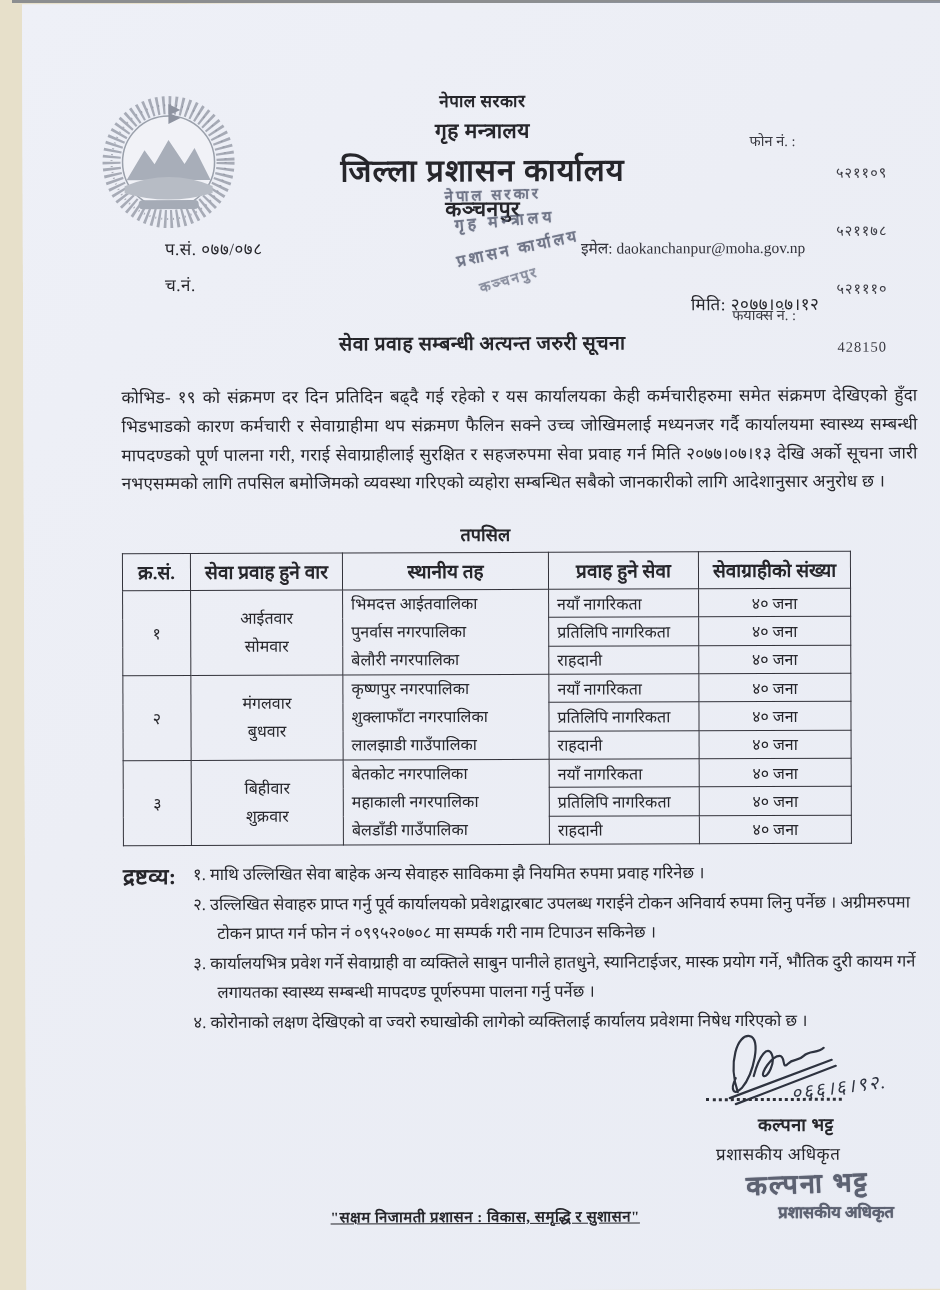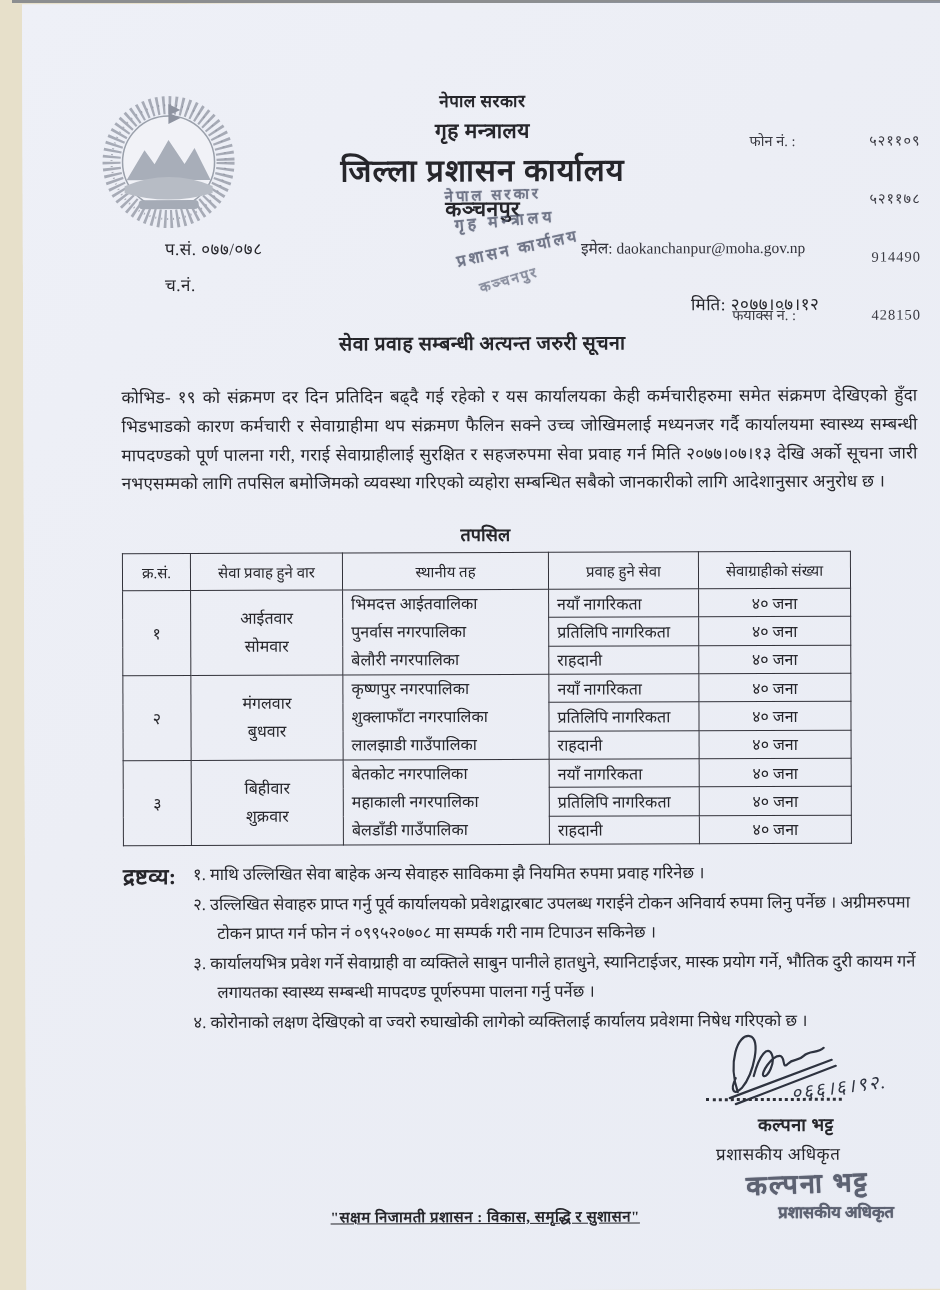--- a/index.html
+++ b/index.html
@@ -26,23 +26,23 @@
 
   
   .emblem{left:70px;top:86px;width:152px;height:150px;}
   .head-center{left:160px;top:88px;width:600px;text-align:center;line-height:1.25;}
   .head-gov{font-size:17px;font-weight:bold;letter-spacing:.5px;}
   .head-ministry{font-size:21px;font-weight:bold;margin-top:6px;letter-spacing:.5px;}
   .head-office{font-size:31px;font-weight:bold;margin-top:7px;letter-spacing:1px;}
   .head-district{font-size:21px;font-weight:bold;margin-top:6px;letter-spacing:.5px;}
 
   .contact{left:668px;top:126px;width:230px;display:grid;grid-template-columns:112px 1fr;
-           font-size:14.5px;line-height:26px;color:#3a3a42;gap:32px;}
+           font-size:14.5px;line-height:26px;color:#3a3a42;}
   .contact .c-label{text-align:right;padding-right:7px;white-space:nowrap;}
-  .contact .c-val{text-align:right;letter-spacing:1px;}
+  .contact .c-val{text-align:center;letter-spacing:1px;margin-top:32px;}
 
   .refblock{left:98px;top:228px;font-size:17px;line-height:36px;letter-spacing:.5px;margin-left:44px;}
   .email-line{left:558px;top:234px;font-size:15.5px;color:#33333b;}
   .date-line{left:668px;top:290px;font-size:17px;font-weight:normal;letter-spacing:.5px;}
 
   
   .stamp{left:378px;top:180px;width:215px;height:140px;color:rgba(82,88,110,.62);
          transform:rotate(-9deg);font-weight:600;text-align:center;
          text-shadow:0 0 1px rgba(82,88,110,.5);}
   .stamp div{white-space:nowrap;}
@@ -54,21 +54,21 @@
   
   .doc-title{left:0;top:326px;width:918px;text-align:center;font-size:19.5px;font-weight:bold;letter-spacing:.5px;}
   .body-par{left:98px;top:380px;width:796px;font-size:17px;line-height:28.8px;
             text-align:justify;letter-spacing:.2px;}
 
   .tapsil{left:98px;top:519px;width:727px;text-align:center;font-size:18px;font-weight:bold;}
 
   table.sch{left:98px;top:549px;border-collapse:collapse;table-layout:fixed;width:728px;
             font-size:16px;position:absolute;}
   table.sch th,table.sch td{border:1.6px solid #33333b;padding:0 8px;vertical-align:middle;}
-  table.sch th{height:36px;font-weight:normal;font-size:15px;margin-top:20px;}
+  table.sch th{height:36px;font-weight:bold;font-size:19px;margin-top:20px;}
   table.sch td{height:27px;}
   td.center,th{text-align:center;}
   td.pre{white-space:pre-line;line-height:28px;padding-top:0;padding-bottom:0;}
 
   
   .notes-label{left:98px;top:856px;font-size:22px;font-weight:bold;letter-spacing:.3px;}
   .notes-list{left:168px;top:856px;width:730px;font-size:16.5px;line-height:29px;}
   .note-item{text-align:left;padding-left:24px;text-indent:-24px;margin-bottom:1px;}
 
   
@@ -114,21 +114,21 @@
       <div class="head-office">जिल्ला प्रशासन कार्यालय</div>
       <div class="head-district">कञ्चनपुर</div>
     </div>
 
     <div class="abs contact">
         <div class="c-label">फोन नं. :</div>
         <div class="c-val">५२११०९</div>
         <div class="c-label"></div>
         <div class="c-val">५२११७८</div>
         <div class="c-label"></div>
-        <div class="c-val">914490</div>
+        <div class="c-val">५२१११०</div>
         <div class="c-label">फयाक्स नं. :</div>
         <div class="c-val">428150</div>
       </div>
 
     <div class="abs refblock">
       <div>प.सं. ०७७/०७८</div>
       <div>च.नं.</div>
     </div>
 
     <div class="abs email-line">

